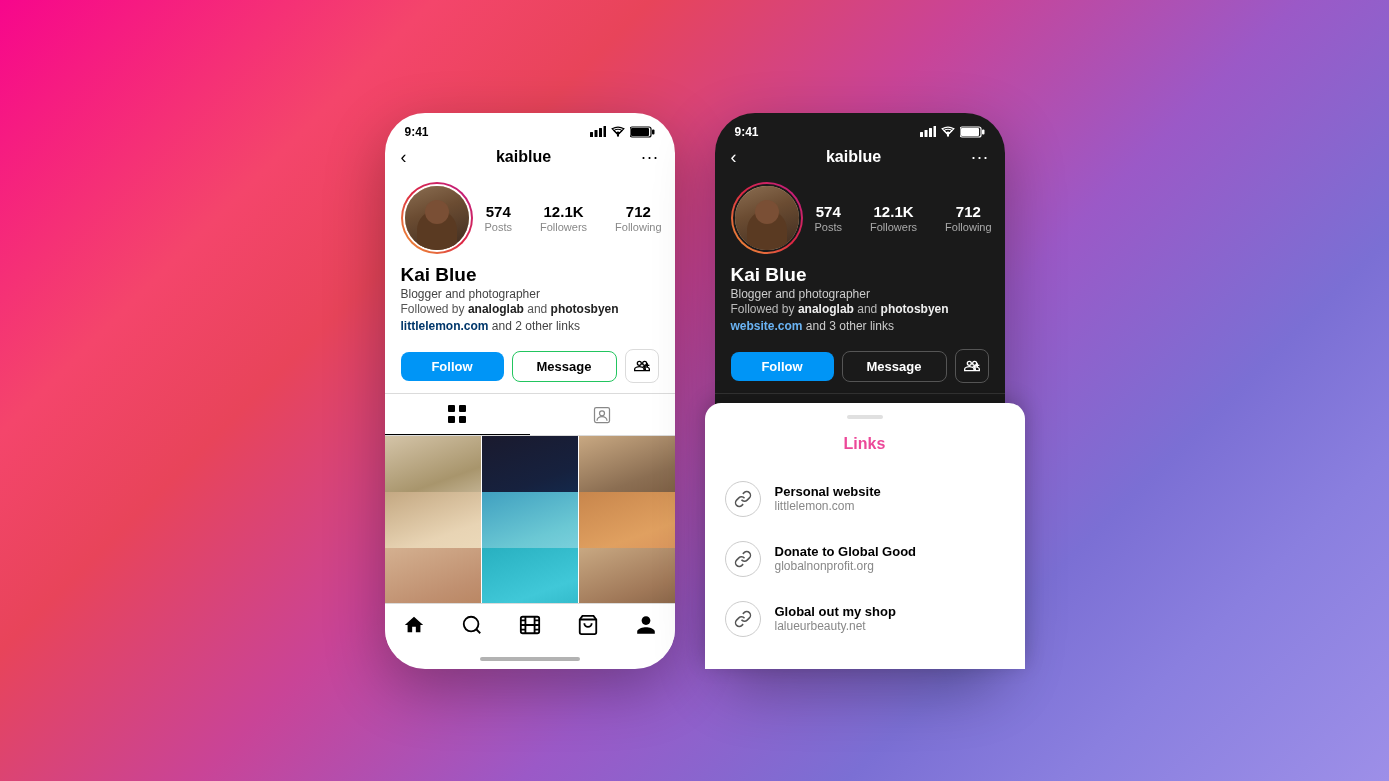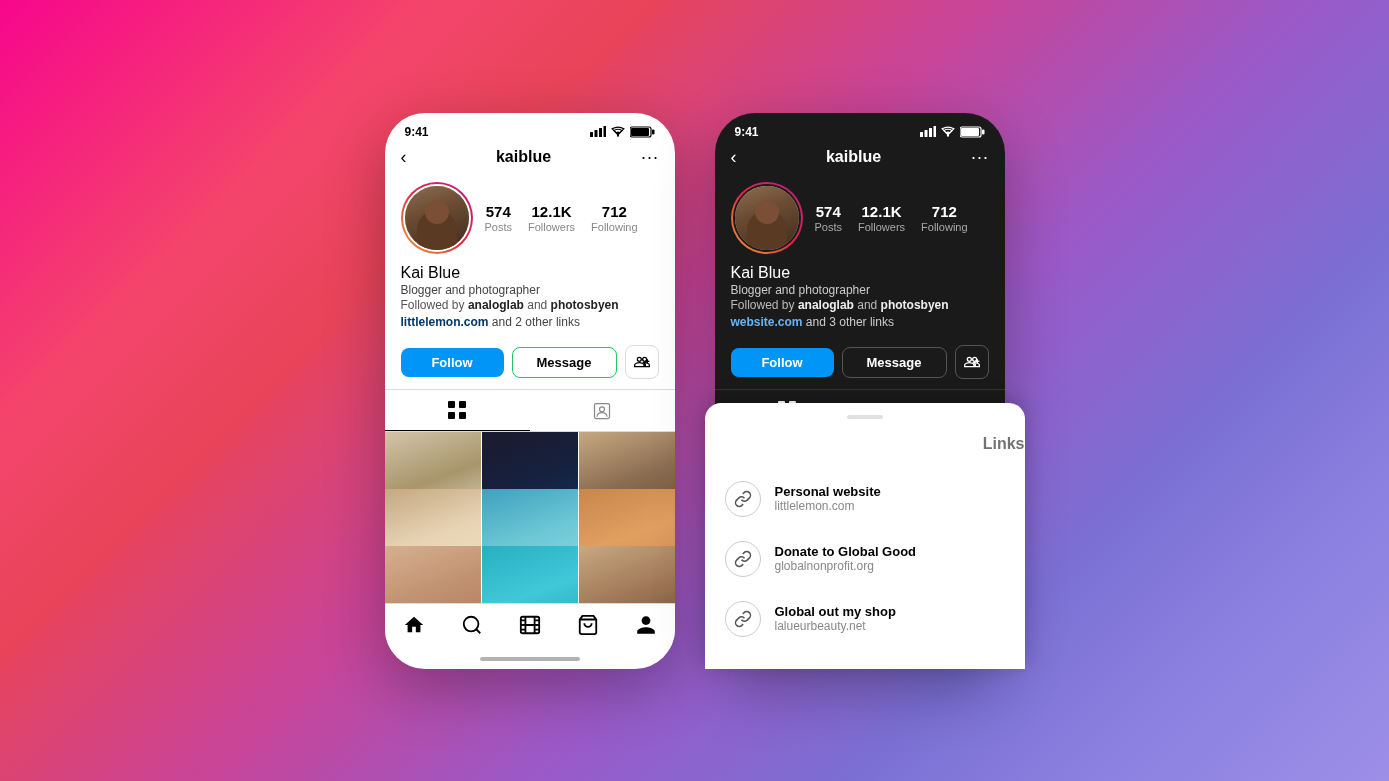--- a/index.html
+++ b/index.html
@@ -119,21 +119,21 @@
       top: 14px; left: 50%;
       transform: translateX(-50%);
       width: 24px; height: 24px;
       background: #7a4f35;
       border-radius: 50%;
       z-index: 1;
     }
 
     .stats {
       display: flex;
-      gap: 16px;
+      gap: 28px;
       flex: 1;
       justify-content: flex-start;
     }
     .stat-item {
       display: flex;
       flex-direction: column;
       align-items: center;
       gap: 1px;
     }
     .stat-number {
@@ -146,22 +146,22 @@
     }
     .phone-light .stat-number { color: #000; }
     .phone-dark .stat-number { color: #fff; }
     .phone-dark .stat-label { color: #aaa; }
 
     
     .bio-section {
       padding: 0 16px 10px;
     }
     .bio-name {
-      font-size: 16px;
-      font-weight: 400;
+      font-size: 19px;
+      font-weight: 700;
     }
     .bio-desc {
       font-size: 12px;
       color: #444;
       line-height: 1.4;
     }
     .bio-followed {
       font-size: 12px;
       color: #555;
     }
@@ -336,23 +336,23 @@
     .sheet-handle {
       width: 36px;
       height: 4px;
       background: #e0e0e0;
       border-radius: 2px;
       margin: 0 auto 16px;
     }
     .sheet-title {
       font-size: 16px;
       font-weight: 700;
-      text-align: right;
+      text-align: center;
       margin-bottom: 16px;
-      color: #737373;
+      color: #ec4899;
     }
     .link-item {
       display: flex;
       align-items: center;
       padding: 12px 20px;
       gap: 14px;
       cursor: pointer;
     }
     .link-icon {
       width: 36px;

